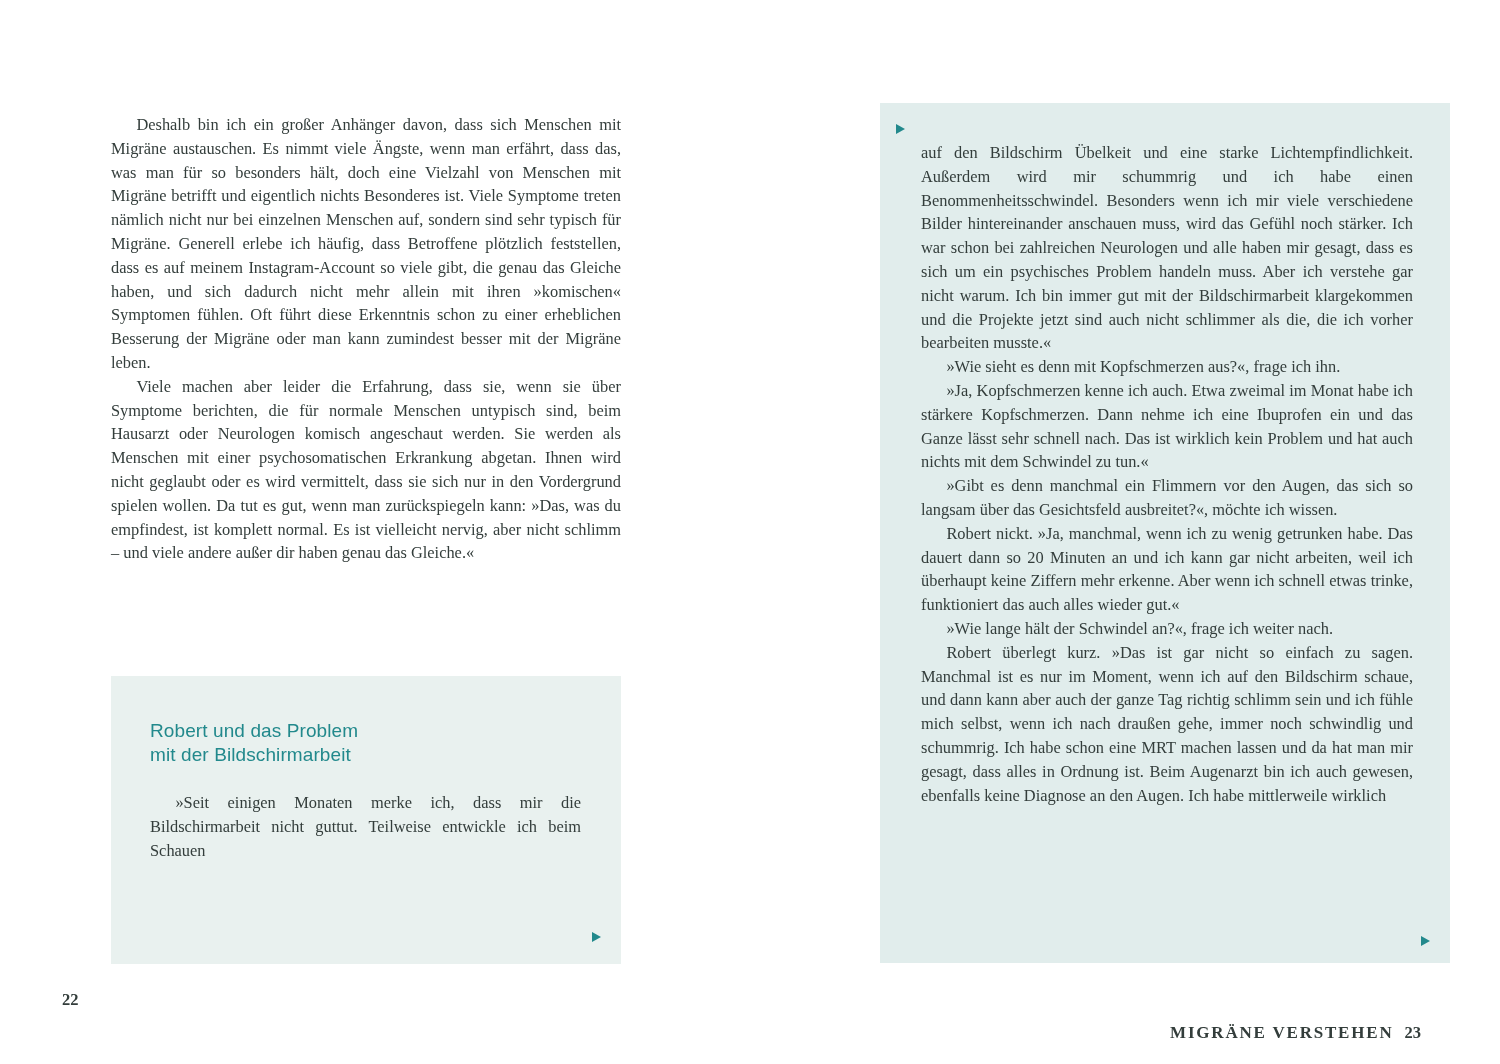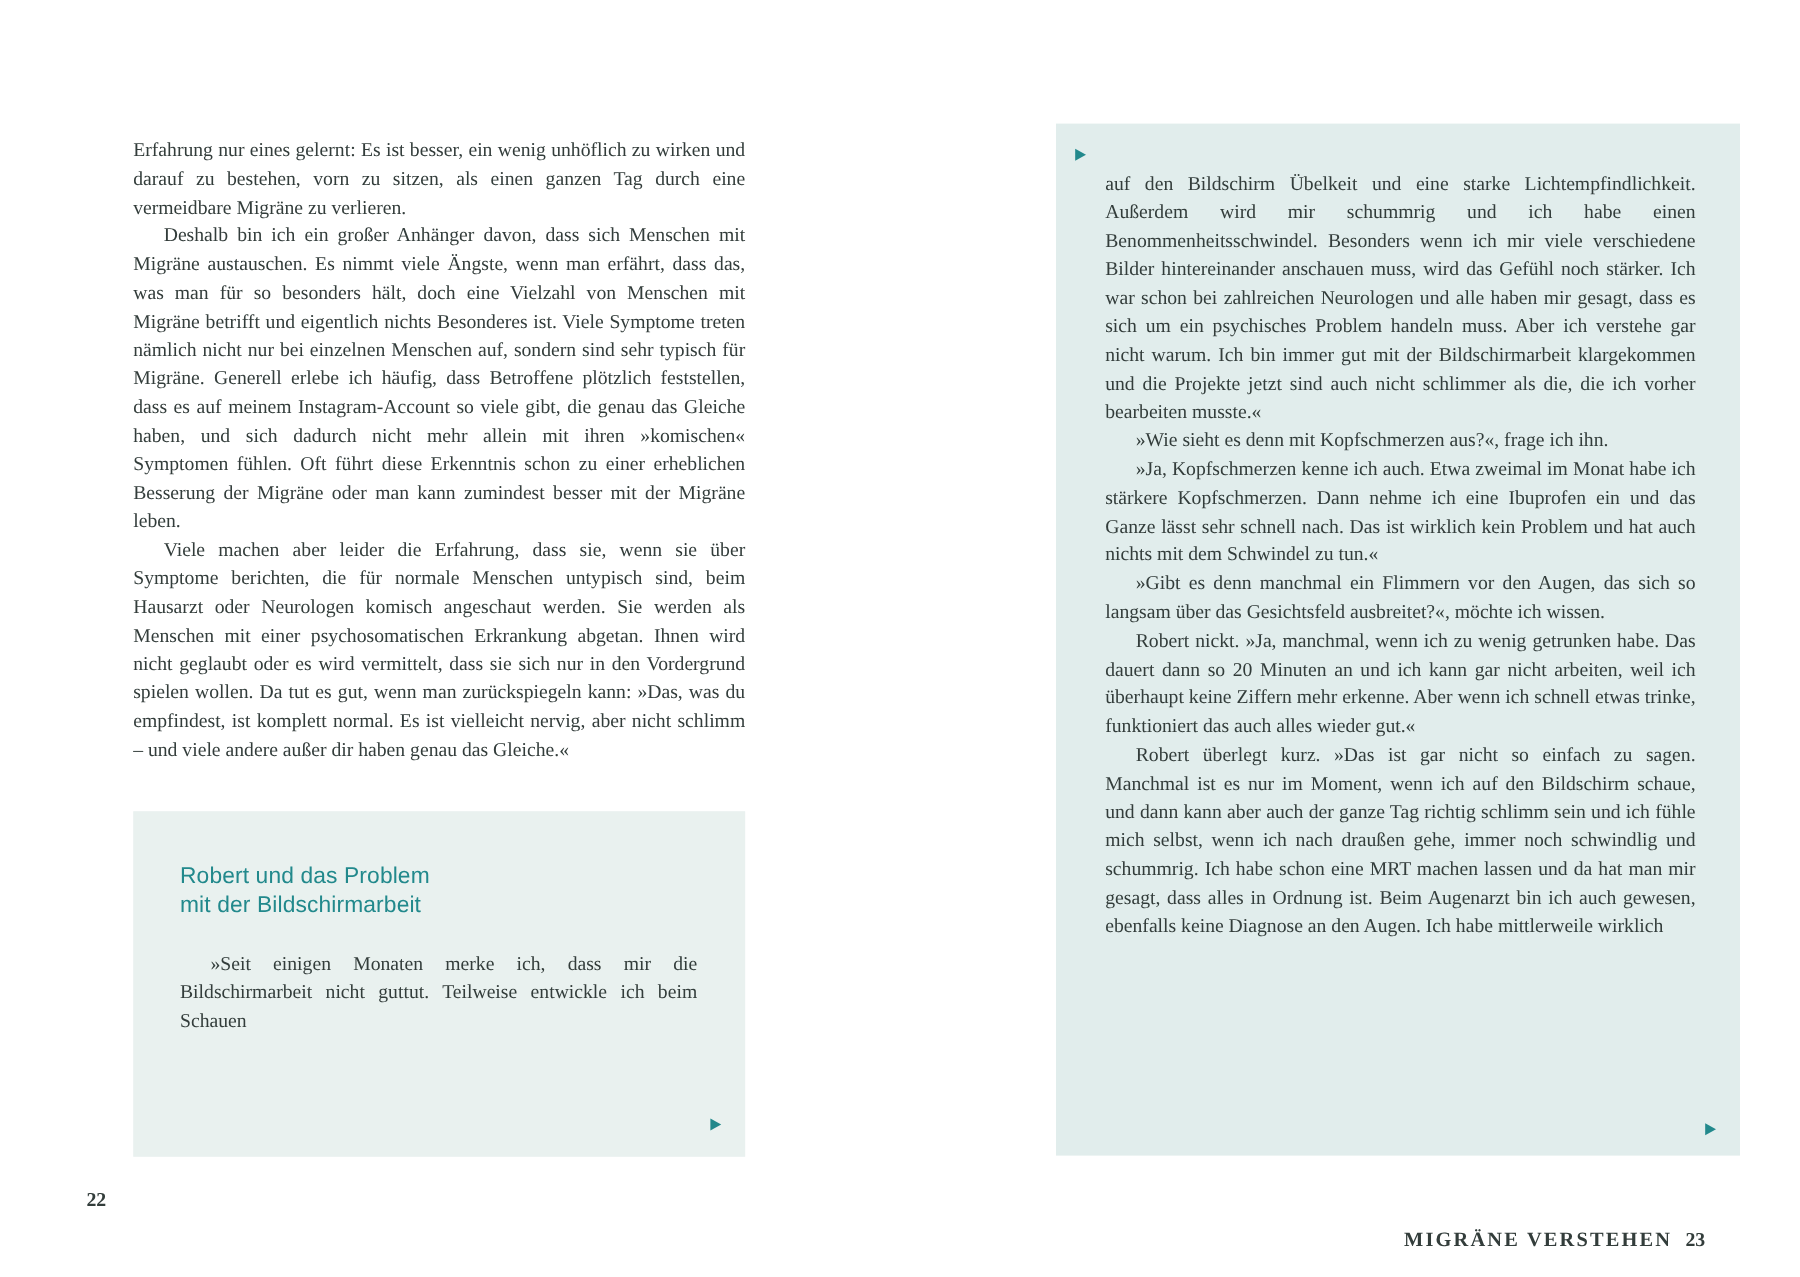--- a/index.html
+++ b/index.html
@@ -51,41 +51,40 @@
     border-width:5px 0 5px 9px;
     border-color:transparent transparent transparent var(--teal,#22898c);
   }
   .tri-br-left{left:480px;top:256px;}
   .tri-tl{left:16px;top:21px;}
   .tri-br-right{right:20px;bottom:17px;}
   .case-box .tri-br-left{left:481px;top:256px;}
 
   
   .folio-left{
-    position:absolute;left:72px;top:990px;
+    position:absolute;left:62px;top:990px;
     font-weight:bold;font-size:16.5px;
   }
   .footer-right{
     position:absolute;right:79px;top:991px;
     display:flex;align-items:baseline;gap:11px;
   }
   .running{
     font-size:17px;letter-spacing:1.8px;font-weight:700;
     text-transform:uppercase;
   }
   .footer-right .folio{font-weight:bold;font-size:16.5px;margin-top:32px;}
 </style>
 </head>
 <body>
 
 <div class="spread">
 
   <section>
     <div class="left-text body-copy">
-      <p>Erfahrung nur eines gelernt: Es ist besser, ein wenig unhöflich zu wirken und darauf zu bestehen, vorn zu sitzen, als einen ganzen Tag durch eine vermeidbare Migräne zu verlieren.</p>
       <p class="indent">Deshalb bin ich ein großer Anhänger davon, dass sich Menschen mit Migräne austauschen. Es nimmt viele Ängste, wenn man erfährt, dass das, was man für so besonders hält, doch eine Vielzahl von Menschen mit Migräne betrifft und eigentlich nichts Besonderes ist. Viele Symptome treten nämlich nicht nur bei einzelnen Menschen auf, sondern sind sehr typisch für Migräne. Generell erlebe ich häufig, dass Betroffene plötzlich feststellen, dass es auf meinem Instagram-Account so viele gibt, die genau das Gleiche haben, und sich dadurch nicht mehr allein mit ihren »komischen« Symptomen fühlen. Oft führt diese Erkenntnis schon zu einer erheblichen Besserung der Migräne oder man kann zumindest besser mit der Migräne leben.</p>
       <p class="indent">Viele machen aber leider die Erfahrung, dass sie, wenn sie über Symptome berichten, die für normale Menschen untypisch sind, beim Hausarzt oder Neurologen komisch angeschaut werden. Sie werden als Menschen mit einer psychosomatischen Erkrankung abgetan. Ihnen wird nicht geglaubt oder es wird vermittelt, dass sie sich nur in den Vordergrund spielen wollen. Da tut es gut, wenn man zurückspiegeln kann: »Das, was du empfindest, ist komplett normal. Es ist vielleicht nervig, aber nicht schlimm – und viele andere außer dir haben genau das Gleiche.«</p>
     </div>
 
     <aside class="case-box">
       <h2 class="case-title">
         <span>Robert und das Problem</span><br>
         <span>mit der Bildschirmarbeit</span>
       </h2>
       <div class="case-body body-copy">
@@ -97,20 +96,21 @@
 
   <section>
     <div class="right-box">
       <span class="tri tri-tl"></span>
       <div class="body-copy">
         <p>auf den Bildschirm Übelkeit und eine starke Lichtempfindlichkeit. Außerdem wird mir schummrig und ich habe einen Benommenheitsschwindel. Besonders wenn ich mir viele verschiedene Bilder hintereinander anschauen muss, wird das Gefühl noch stärker. Ich war schon bei zahlreichen Neurologen und alle haben mir gesagt, dass es sich um ein psychisches Problem handeln muss. Aber ich verstehe gar nicht warum. Ich bin immer gut mit der Bildschirmarbeit klargekommen und die Projekte jetzt sind auch nicht schlimmer als die, die ich vorher bearbeiten musste.«</p>
         <p class="indent">»Wie sieht es denn mit Kopfschmerzen aus?«, frage ich ihn.</p>
         <p class="indent">»Ja, Kopfschmerzen kenne ich auch. Etwa zweimal im Monat habe ich stärkere Kopfschmerzen. Dann nehme ich eine Ibuprofen ein und das Ganze lässt sehr schnell nach. Das ist wirklich kein Problem und hat auch nichts mit dem Schwindel zu tun.«</p>
         <p class="indent">»Gibt es denn manchmal ein Flimmern vor den Augen, das sich so langsam über das Gesichtsfeld ausbreitet?«, möchte ich wissen.</p>
         <p class="indent">Robert nickt. »Ja, manchmal, wenn ich zu wenig getrunken habe. Das dauert dann so 20 Minuten an und ich kann gar nicht arbeiten, weil ich überhaupt keine Ziffern mehr erkenne. Aber wenn ich schnell etwas trinke, funktioniert das auch alles wieder gut.«</p>
+        <p class="indent">»Wie lange hält der Schwindel an?«, frage ich weiter nach.</p>
         <p class="indent">Robert überlegt kurz. »Das ist gar nicht so einfach zu sagen. Manchmal ist es nur im Moment, wenn ich auf den Bildschirm schaue, und dann kann aber auch der ganze Tag richtig schlimm sein und ich fühle mich selbst, wenn ich nach draußen gehe, immer noch schwindlig und schummrig. Ich habe schon eine MRT machen lassen und da hat man mir gesagt, dass alles in Ordnung ist. Beim Augenarzt bin ich auch gewesen, ebenfalls keine Diagnose an den Augen. Ich habe mittlerweile wirklich</p>
       </div>
       <span class="tri tri-br-right"></span>
     </div>
   </section>
 
   <div class="folio-left">22</div>
   <div class="footer-right">
     <span class="running">MIGRÄNE VERSTEHEN</span>
     <span class="folio">23</span>

